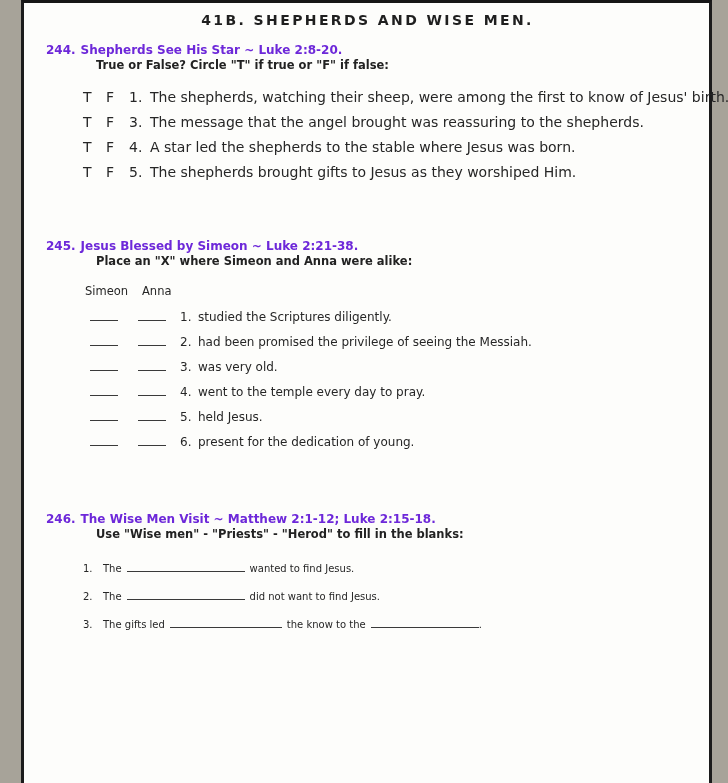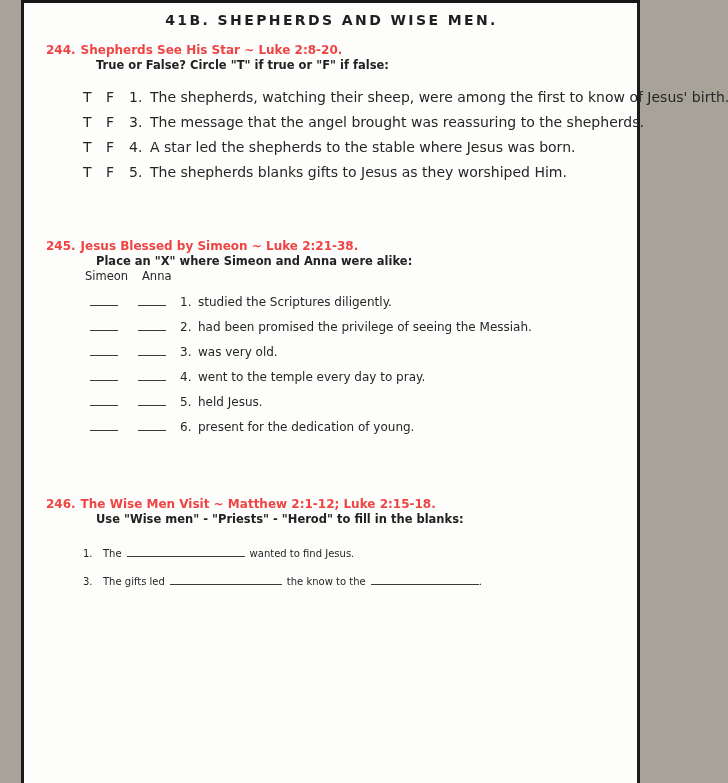--- a/index.html
+++ b/index.html
@@ -11,21 +11,21 @@
     height: 783px;
     background: #a7a399;
     font-family: "DejaVu Sans", sans-serif;
     overflow: hidden;
     position: relative;
   }
   .page {
     position: absolute;
     left: 21px;
     top: 0;
-    width: 619px;
+    width: 691px;
     height: 783px;
     box-sizing: border-box;
     background: #fdfdfb;
     border-left: 3px solid #1b1b1b;
     border-right: 3px solid #1b1b1b;
     border-top: 3px solid #161616;
     color: #262626;
     padding: 0 20px 0 22px;
   }
   .page-title {
@@ -34,21 +34,21 @@
     font-weight: bold;
     letter-spacing: 2.4px;
     text-align: center;
     color: #1f1f1f;
   }
   section { display: block; }
   .sec-head {
     font-size: 12px;
     font-weight: bold;
     line-height: 15px;
-    color: #ef4444;
+    color: #6d28d9;
   }
   .sec-head .num { margin-right: 5px; }
   .instr {
     font-size: 11.5px;
     font-weight: bold;
     line-height: 15px;
     margin-left: 50px;
     color: #222;
   }
   
@@ -59,20 +59,21 @@
     margin-bottom: 11px;
     font-size: 14px;
     line-height: 14px;
     white-space: nowrap;
   }
   .tf-letter { display: inline-block; width: 23px; }
   .it-num { display: inline-block; width: 21px; }
   
   #s245 { margin-top: 60px; }
   .cols {
+    margin-top: 15px;
     margin-left: 39px;
     font-size: 11.5px;
     line-height: 14px;
   }
   .col1 { display: inline-block; width: 57px; }
   .match-list { margin-top: 11px; }
   .match-row {
     margin-left: 44px;
     margin-bottom: 10px;
     font-size: 12px;
@@ -127,21 +128,21 @@
       <div class="tf-row">
         <span class="tf-letter">T</span><span class="tf-letter">F</span><span class="it-num">1.</span><span>The shepherds, watching their sheep, were among the first to know of Jesus' birth.</span>
       </div>
       <div class="tf-row">
         <span class="tf-letter">T</span><span class="tf-letter">F</span><span class="it-num">3.</span><span>The message that the angel brought was reassuring to the shepherds.</span>
       </div>
       <div class="tf-row">
         <span class="tf-letter">T</span><span class="tf-letter">F</span><span class="it-num">4.</span><span>A star led the shepherds to the stable where Jesus was born.</span>
       </div>
       <div class="tf-row">
-        <span class="tf-letter">T</span><span class="tf-letter">F</span><span class="it-num">5.</span><span>The shepherds blanks gifts to Jesus as they worshiped Him.</span>
+        <span class="tf-letter">T</span><span class="tf-letter">F</span><span class="it-num">5.</span><span>The shepherds brought gifts to Jesus as they worshiped Him.</span>
       </div>
     </div>
   </section>
 
   <section id="s245">
     <div class="sec-head">
       <span class="num">245.</span><span>Jesus Blessed by Simeon ~ Luke 2:21-38.</span>
     </div>
     <div class="instr">Place an "X" where Simeon and Anna were alike:</div>
 
@@ -175,18 +176,21 @@
     <div class="sec-head">
       <span class="num">246.</span><span>The Wise Men Visit ~ Matthew 2:1-12; Luke 2:15-18.</span>
     </div>
     <div class="instr">Use "Wise men" - "Priests" - "Herod" to fill in the blanks:</div>
 
     <div class="fill-list">
       <div class="fill-row">
         <span class="it-num">1.</span><span>The</span><span class="blank f-blank-1"></span><span>wanted to find Jesus.</span>
       </div>
       <div class="fill-row">
+        <span class="it-num">2.</span><span>The</span><span class="blank f-blank-1"></span><span>did not want to find Jesus.</span>
+      </div>
+      <div class="fill-row">
         <span class="it-num">3.</span><span>The gifts led</span><span class="blank f-blank-3a"></span><span>the know to the</span><span class="blank f-blank-3b"></span><span>.</span>
       </div>
     </div>
   </section>
 
 </div>
 
 </body></html>

